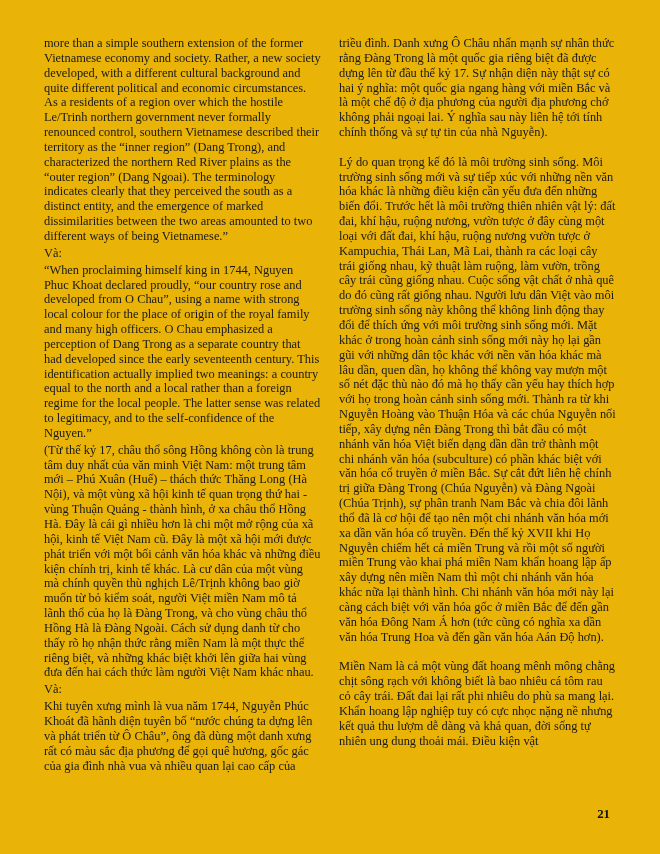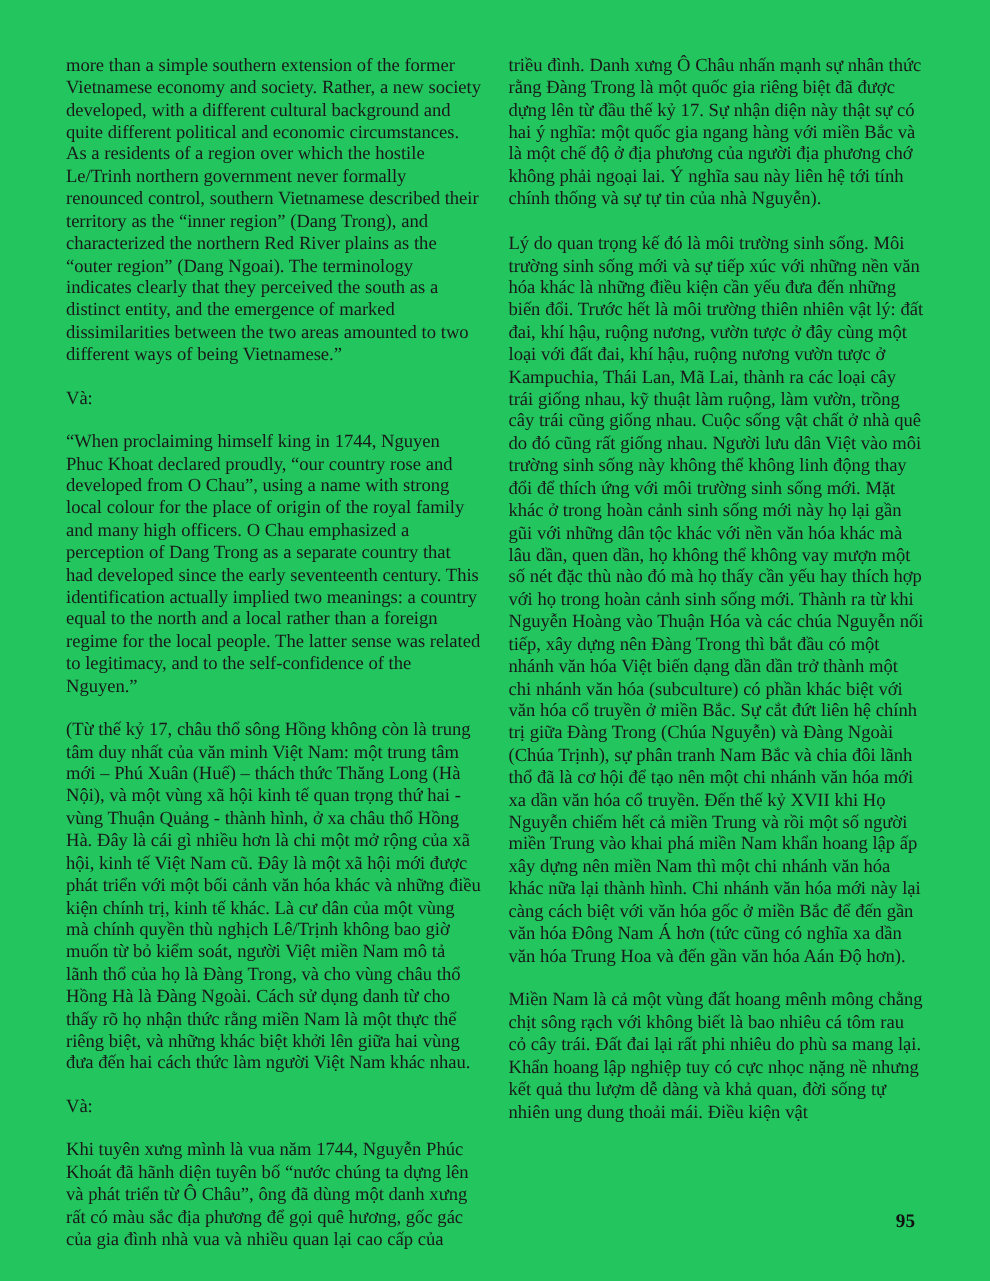--- a/index.html
+++ b/index.html
@@ -15,21 +15,21 @@
     font-family: "Liberation Serif", "DejaVu Serif", serif;
     color: #1a1a1a;
     -webkit-font-smoothing: antialiased;
   }
 
   .page {
     position: absolute;
     left: 0; top: 0;
     width: 660px;
     height: 854px;
-    background: #22c55e;
+    background: #eab308;
   }
 
   .columns {
     position: absolute;
     left: 44px;
     top: 36px;
     width: 572px;
     height: 760px;
     display: flex;
     flex-direction: row;
@@ -45,21 +45,21 @@
     margin: 0;
     font-size: 12.4px;
     line-height: 14.85px;
     text-align: left;
     color: #191919;
     letter-spacing: -0.02px;
     word-spacing: 0.1px;
   }
 
   .para + .para {
-    margin-top: 14px;
+    margin-top: 2px;
   }
 
   .para.spaced {
     margin-top: 14.8px;
   }
 
   .footer {
     position: absolute;
     left: 44px;
     top: 806px;
@@ -108,16 +108,16 @@
 
     <div class="column">
       <p class="para">triều đình. Danh xưng Ô Châu nhấn mạnh sự nhân thức rằng Đàng Trong là một quốc gia riêng biệt đã được dựng lên từ đầu thế kỷ 17. Sự nhận diện này thật sự có hai ý nghĩa: một quốc gia ngang hàng với miền Bắc và là một chế độ ở địa phương của người địa phương chớ không phải ngoại lai. Ý nghĩa sau này liên hệ tới tính chính thống và sự tự tin của nhà Nguyễn).</p>
       <p class="para spaced">Lý do quan trọng kế đó là môi trường sinh sống. Môi trường sinh sống mới và sự tiếp xúc với những nền văn hóa khác là những điều kiện cần yếu đưa đến những biến đổi. Trước hết là môi trường thiên nhiên vật lý: đất đai, khí hậu, ruộng nương, vườn tược ở đây cùng một loại với đất đai, khí hậu, ruộng nương vườn tược ở Kampuchia, Thái Lan, Mã Lai, thành ra các loại cây trái giống nhau, kỹ thuật làm ruộng, làm vườn, trồng cây trái cũng giống nhau. Cuộc sống vật chất ở nhà quê do đó cũng rất giống nhau. Người lưu dân Việt vào môi trường sinh sống này không thể không linh động thay đổi để thích ứng với môi trường sinh sống mới. Mặt khác ở trong hoàn cảnh sinh sống mới này họ lại gần gũi với những dân tộc khác với nền văn hóa khác mà lâu dần, quen dần, họ không thể không vay mượn một số nét đặc thù nào đó mà họ thấy cần yếu hay thích hợp với họ trong hoàn cảnh sinh sống mới. Thành ra từ khi Nguyễn Hoàng vào Thuận Hóa và các chúa Nguyễn nối tiếp, xây dựng nên Đàng Trong thì bắt đầu có một nhánh văn hóa Việt biến dạng dần dần trở thành một chi nhánh văn hóa (subculture) có phần khác biệt với văn hóa cổ truyền ở miền Bắc. Sự cắt đứt liên hệ chính trị giữa Đàng Trong (Chúa Nguyễn) và Đàng Ngoài (Chúa Trịnh), sự phân tranh Nam Bắc và chia đôi lãnh thổ đã là cơ hội để tạo nên một chi nhánh văn hóa mới xa dần văn hóa cổ truyền. Đến thế kỷ XVII khi Họ Nguyễn chiếm hết cả miền Trung và rồi một số người miền Trung vào khai phá miền Nam khẩn hoang lập ấp xây dựng nên miền Nam thì một chi nhánh văn hóa khác nữa lại thành hình. Chi nhánh văn hóa mới này lại càng cách biệt với văn hóa gốc ở miền Bắc để đến gần văn hóa Đông Nam Á hơn (tức cũng có nghĩa xa dần văn hóa Trung Hoa và đến gần văn hóa Aán Độ hơn).</p>
       <p class="para spaced">Miền Nam là cả một vùng đất hoang mênh mông chằng chịt sông rạch với không biết là bao nhiêu cá tôm rau cỏ cây trái. Đất đai lại rất phi nhiêu do phù sa mang lại. Khẩn hoang lập nghiệp tuy có cực nhọc nặng nề nhưng kết quả thu lượm dễ dàng và khả quan, đời sống tự nhiên ung dung thoải mái. Điều kiện vật</p>
     </div>
 
   </div>
 
   <div class="footer">
-    <div class="footer-pagenum">95</div>
+    <div class="footer-pagenum">21</div>
   </div>
 
 </div>
 
 </body></html>

